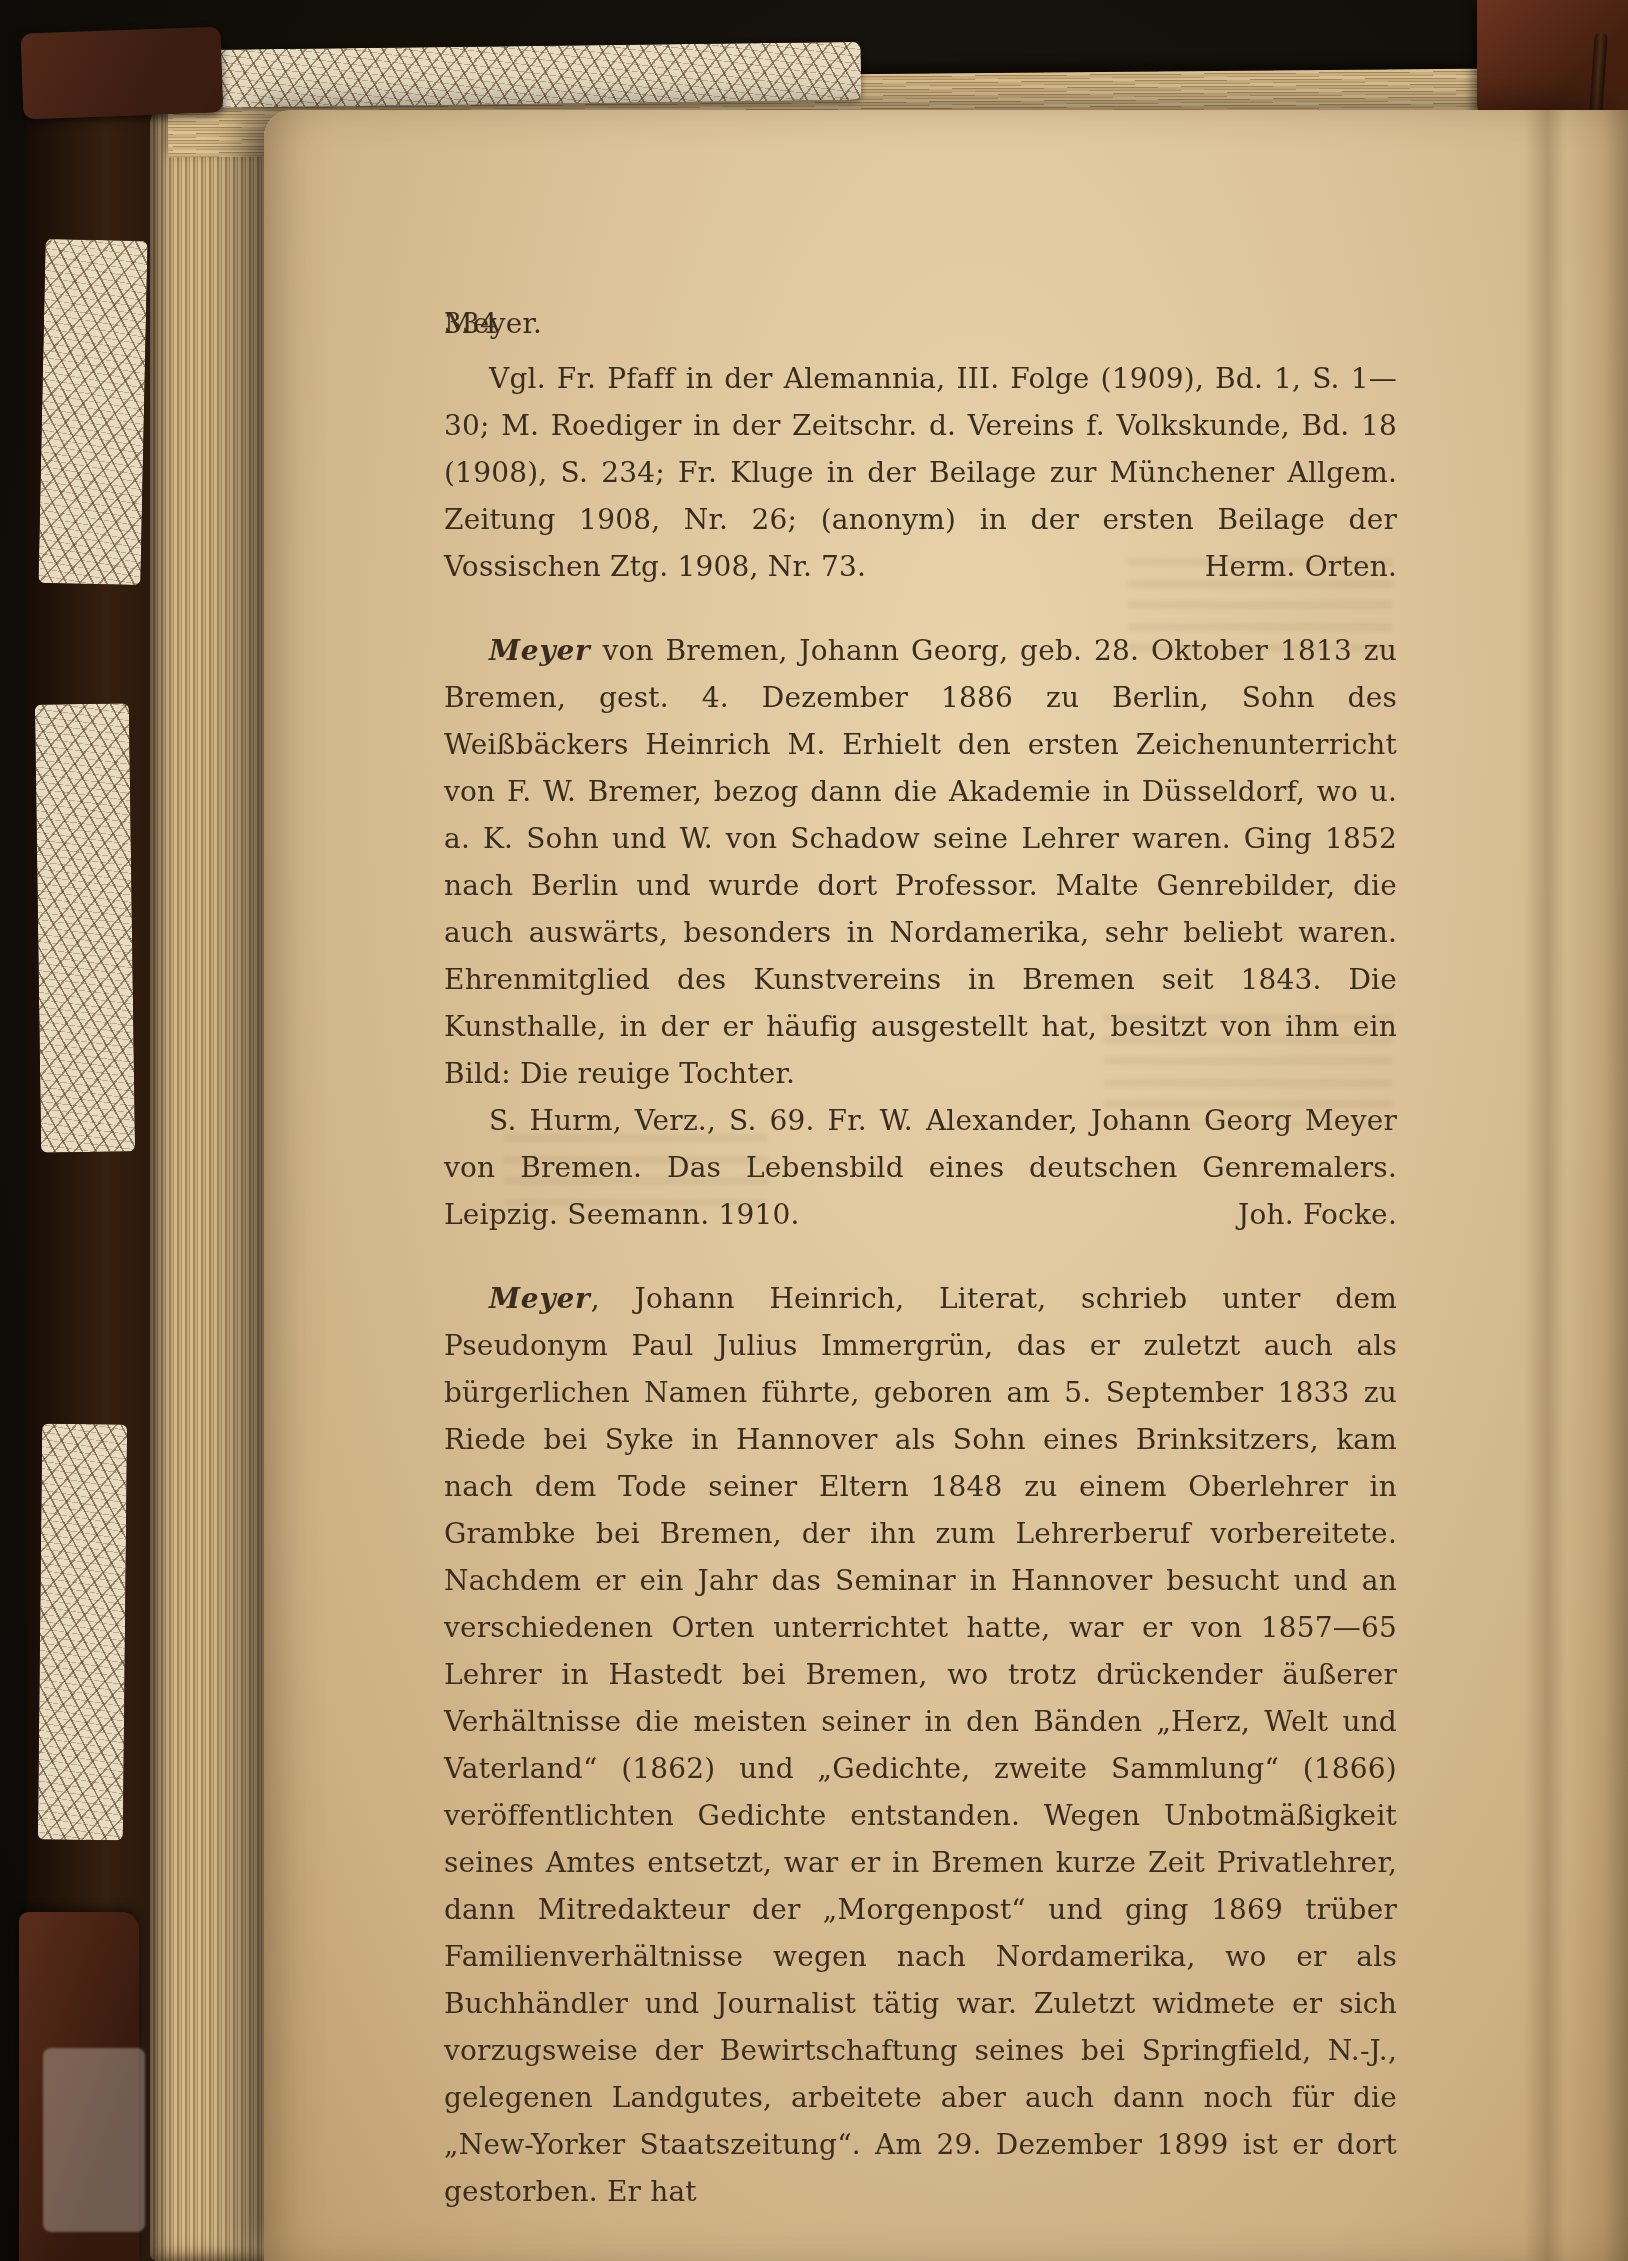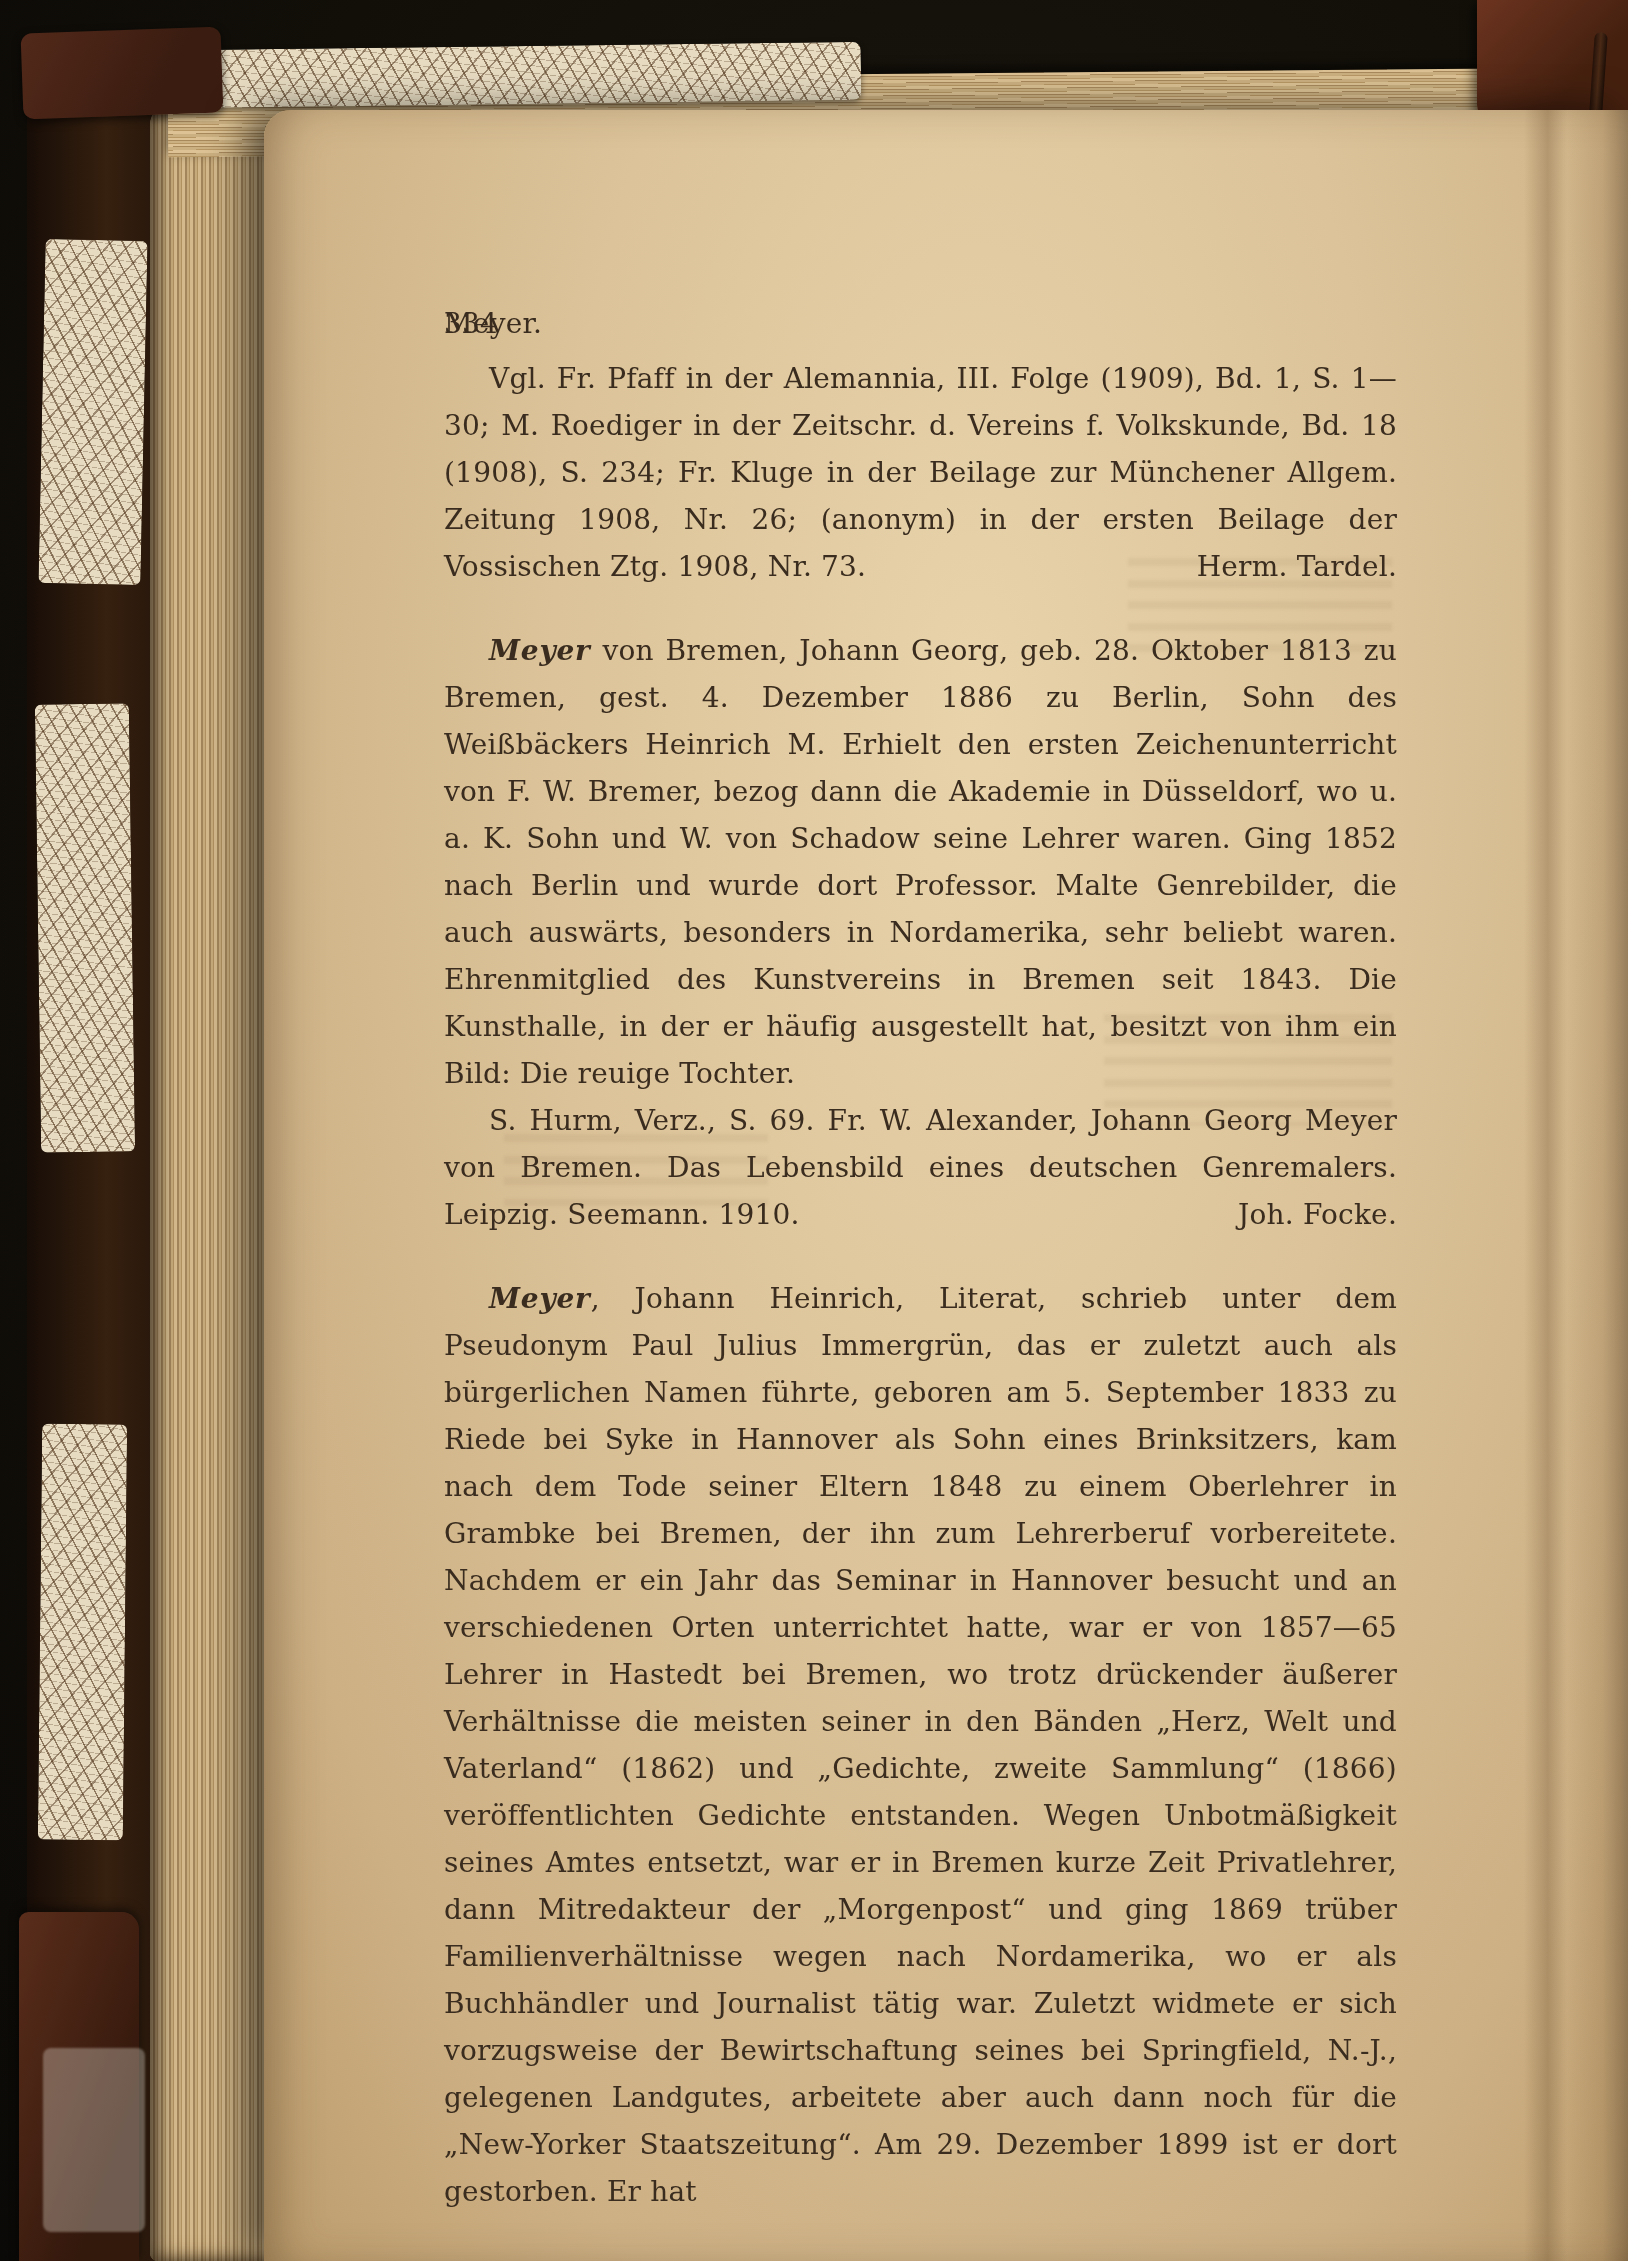--- a/index.html
+++ b/index.html
@@ -88,21 +88,21 @@
     <div class="showthrough st1"></div>
     <div class="showthrough st2"></div>
     <div class="showthrough st3"></div>
 
     <div class="text-block">
       <div class="head-row">
         <span class="pagenum">334</span>
         <span class="running">Meyer.</span>
       </div>
 
-      <p class="entry"><span>Vgl. Fr. Pfaff in der Alemannia, III. Folge (1909), Bd. 1, S. 1—30; M. Roediger in der Zeitschr. d. Vereins f. Volkskunde, Bd. 18 (1908), S. 234; Fr. Kluge in der Beilage zur Münchener Allgem. Zeitung 1908, Nr. 26; (anonym) in der ersten Beilage der Vossischen Ztg. 1908, Nr. 73.</span><span class="sig">Herm. Tardel.</span></p>
+      <p class="entry"><span>Vgl. Fr. Pfaff in der Alemannia, III. Folge (1909), Bd. 1, S. 1—30; M. Roediger in der Zeitschr. d. Vereins f. Volkskunde, Bd. 18 (1908), S. 234; Fr. Kluge in der Beilage zur Münchener Allgem. Zeitung 1908, Nr. 26; (anonym) in der ersten Beilage der Vossischen Ztg. 1908, Nr. 73.</span><span class="sig">Herm. Orten.</span></p>
 
       <p class="entry gap"><span class="lead">Meyer</span><span> von Bremen, Johann Georg, geb. 28. Oktober 1813 zu Bremen, gest. 4. Dezember 1886 zu Berlin, Sohn des Weißbäckers Heinrich M. Erhielt den ersten Zeichenunterricht von F. W. Bremer, bezog dann die Akademie in Düsseldorf, wo u. a. K. Sohn und W. von Schadow seine Lehrer waren. Ging 1852 nach Berlin und wurde dort Professor. Malte Genrebilder, die auch auswärts, besonders in Nordamerika, sehr beliebt waren. Ehrenmitglied des Kunstvereins in Bremen seit 1843. Die Kunsthalle, in der er häufig ausgestellt hat, besitzt von ihm ein Bild: Die reuige Tochter.</span></p>
 
       <p class="entry"><span>S. Hurm, Verz., S. 69. Fr. W. Alexander, Johann Georg Meyer von Bremen. Das Lebensbild eines deutschen Genremalers. Leipzig. Seemann. 1910.</span><span class="sig">Joh. Focke.</span></p>
 
       <p class="entry gap"><span class="lead">Meyer</span><span>, Johann Heinrich, Literat, schrieb unter dem Pseudonym Paul Julius Immergrün, das er zuletzt auch als bürgerlichen Namen führte, geboren am 5. September 1833 zu Riede bei Syke in Hannover als Sohn eines Brinksitzers, kam nach dem Tode seiner Eltern 1848 zu einem Oberlehrer in Grambke bei Bremen, der ihn zum Lehrerberuf vorbereitete. Nachdem er ein Jahr das Seminar in Hannover besucht und an verschiedenen Orten unterrichtet hatte, war er von 1857—65 Lehrer in Hastedt bei Bremen, wo trotz drückender äußerer Verhältnisse die meisten seiner in den Bänden „Herz, Welt und Vaterland“ (1862) und „Gedichte, zweite Sammlung“ (1866) veröffentlichten Gedichte entstanden. Wegen Unbotmäßigkeit seines Amtes entsetzt, war er in Bremen kurze Zeit Privatlehrer, dann Mitredakteur der „Morgenpost“ und ging 1869 trüber Familienverhältnisse wegen nach Nordamerika, wo er als Buchhändler und Journalist tätig war. Zuletzt widmete er sich vorzugsweise der Bewirtschaftung seines bei Springfield, N.-J., gelegenen Landgutes, arbeitete aber auch dann noch für die „New-Yorker Staatszeitung“. Am 29. Dezember 1899 ist er dort gestorben. Er hat</span></p>
     </div>
 
     <div class="page-crease"></div>
     <div class="page-edge-right"></div>

